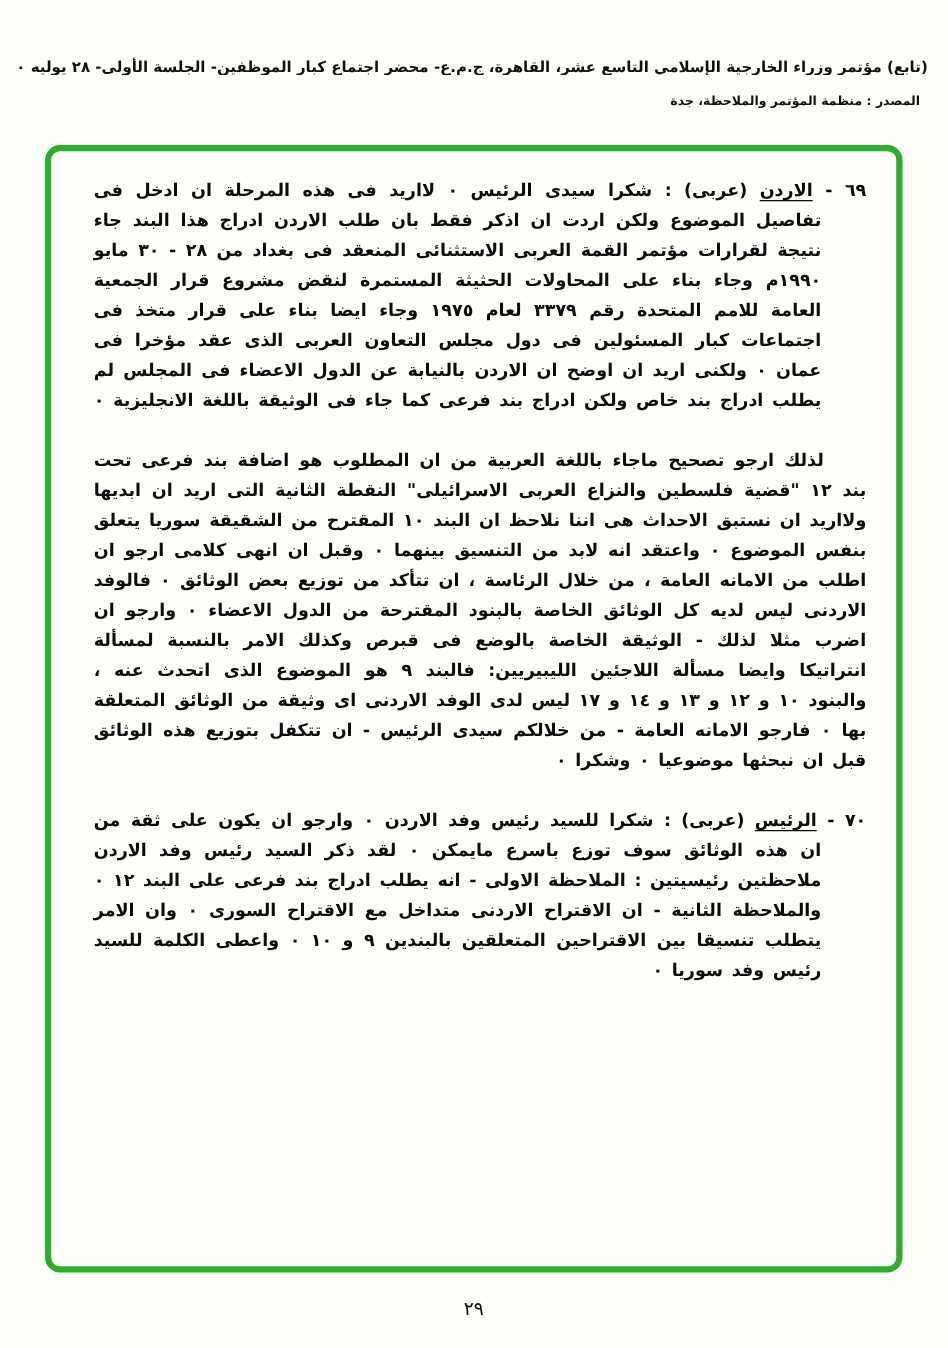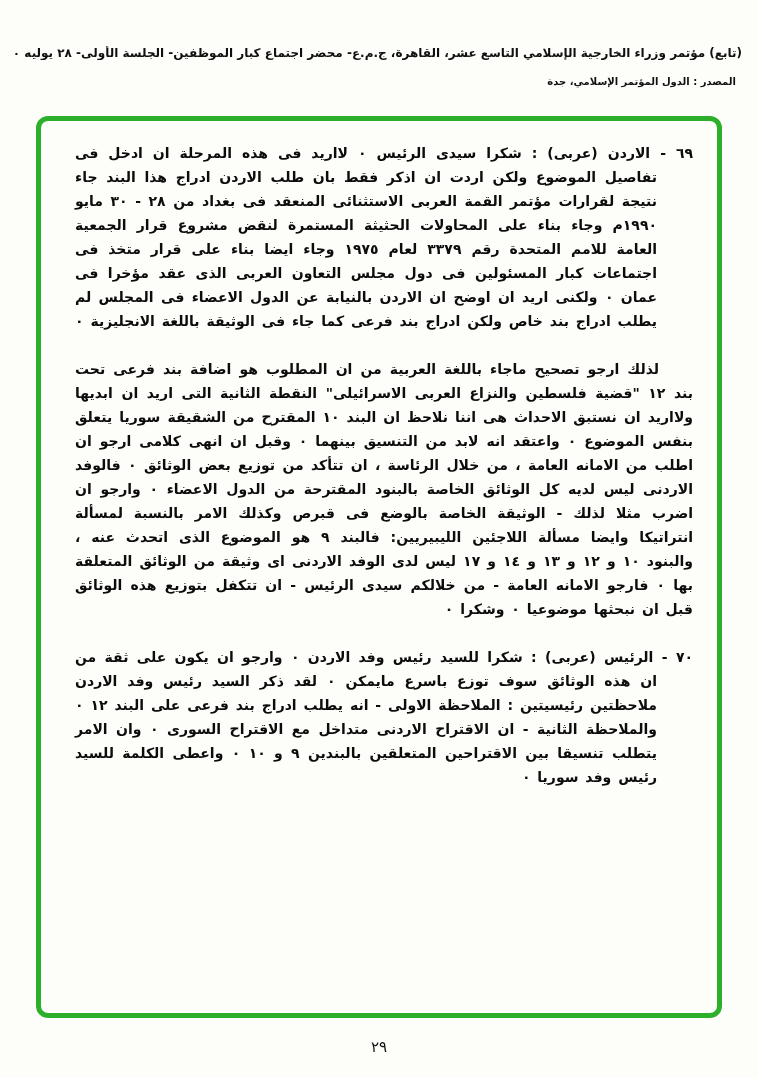--- a/index.html
+++ b/index.html
@@ -61,38 +61,38 @@
     color: #0c0c0c;
     word-spacing: 2px;
   }
   .item.numbered {
     padding-right: 36px;   
     text-indent: -36px;
   }
   .item.cont {
     text-indent: 34px;     
   }
-  .u { text-underline-offset: 3px; }
+  .u { text-decoration: underline; text-underline-offset: 3px; }
 
   .page-num {
     position: absolute;
     top: 1038px;
     left: 0;
     width: 758px;
     text-align: center;
     font-size: 15px;
     font-weight: 400;
   }
 </style>
 </head>
 <body>
 
 <div class="header-line1">(تابع) مؤتمر وزراء الخارجية الإسلامي التاسع عشر، القاهرة، ج.م.ع- محضر اجتماع كبار الموظفين- الجلسة الأولى- ٢٨ يوليه ١٩٩٠</div>
 
-<div class="header-line2">المصدر : الدول المؤتمر الإسلامي، جدة</div>
+<div class="header-line2">المصدر : منظمة المؤتمر والملاحظة، جدة</div>
 
 <div class="frame">
 
   <p class="item numbered">
     <span>٦٩ - </span><span class="u">الاردن</span><span> (عربى) : </span><span>شكرا سيدى الرئيس ٠ لااريد فى هذه المرحلة ان ادخل فى تفاصيل الموضوع ولكن اردت ان اذكر فقط بان طلب الاردن ادراج هذا البند جاء نتيجة لقرارات مؤتمر القمة العربى الاستثنائى المنعقد فى بغداد من ٢٨ - ٣٠ مايو ١٩٩٠م وجاء بناء على المحاولات الحثيثة المستمرة لنقض مشروع قرار الجمعية العامة للامم المتحدة رقم ٣٣٧٩ لعام ١٩٧٥ وجاء ايضا بناء على قرار متخذ فى اجتماعات كبار المسئولين فى دول مجلس التعاون العربى الذى عقد مؤخرا فى عمان ٠ ولكنى اريد ان اوضح ان الاردن بالنيابة عن الدول الاعضاء فى المجلس لم يطلب ادراج بند خاص ولكن ادراج بند فرعى كما جاء فى الوثيقة باللغة الانجليزية ٠</span>
   </p>
 
   <p class="item cont">
     <span>لذلك ارجو تصحيح ماجاء باللغة العربية من ان المطلوب هو اضافة بند فرعى تحت بند ١٢ "قضية فلسطين والنزاع العربى الاسرائيلى" النقطة الثانية التى اريد ان ابديها ولااريد ان نستبق الاحداث هى اننا نلاحظ ان البند ١٠ المقترح من الشقيقة سوريا يتعلق بنفس الموضوع ٠ واعتقد انه لابد من التنسيق بينهما ٠ وقبل ان انهى كلامى ارجو ان اطلب من الامانه العامة ، من خلال الرئاسة ، ان تتأكد من توزيع بعض الوثائق ٠ فالوفد الاردنى ليس لديه كل الوثائق الخاصة بالبنود المقترحة من الدول الاعضاء ٠ وارجو ان اضرب مثلا لذلك - الوثيقة الخاصة بالوضع فى قبرص وكذلك الامر بالنسبة لمسألة انتراتيكا وايضا مسألة اللاجئين الليبيريين: فالبند ٩ هو الموضوع الذى اتحدث عنه ، والبنود ١٠ و ١٢ و ١٣ و ١٤ و ١٧ ليس لدى الوفد الاردنى اى وثيقة من الوثائق المتعلقة بها ٠ فارجو الامانه العامة - من خلالكم سيدى الرئيس - ان تتكفل بتوزيع هذه الوثائق قبل ان نبحثها موضوعيا ٠ وشكرا ٠</span>
   </p>

